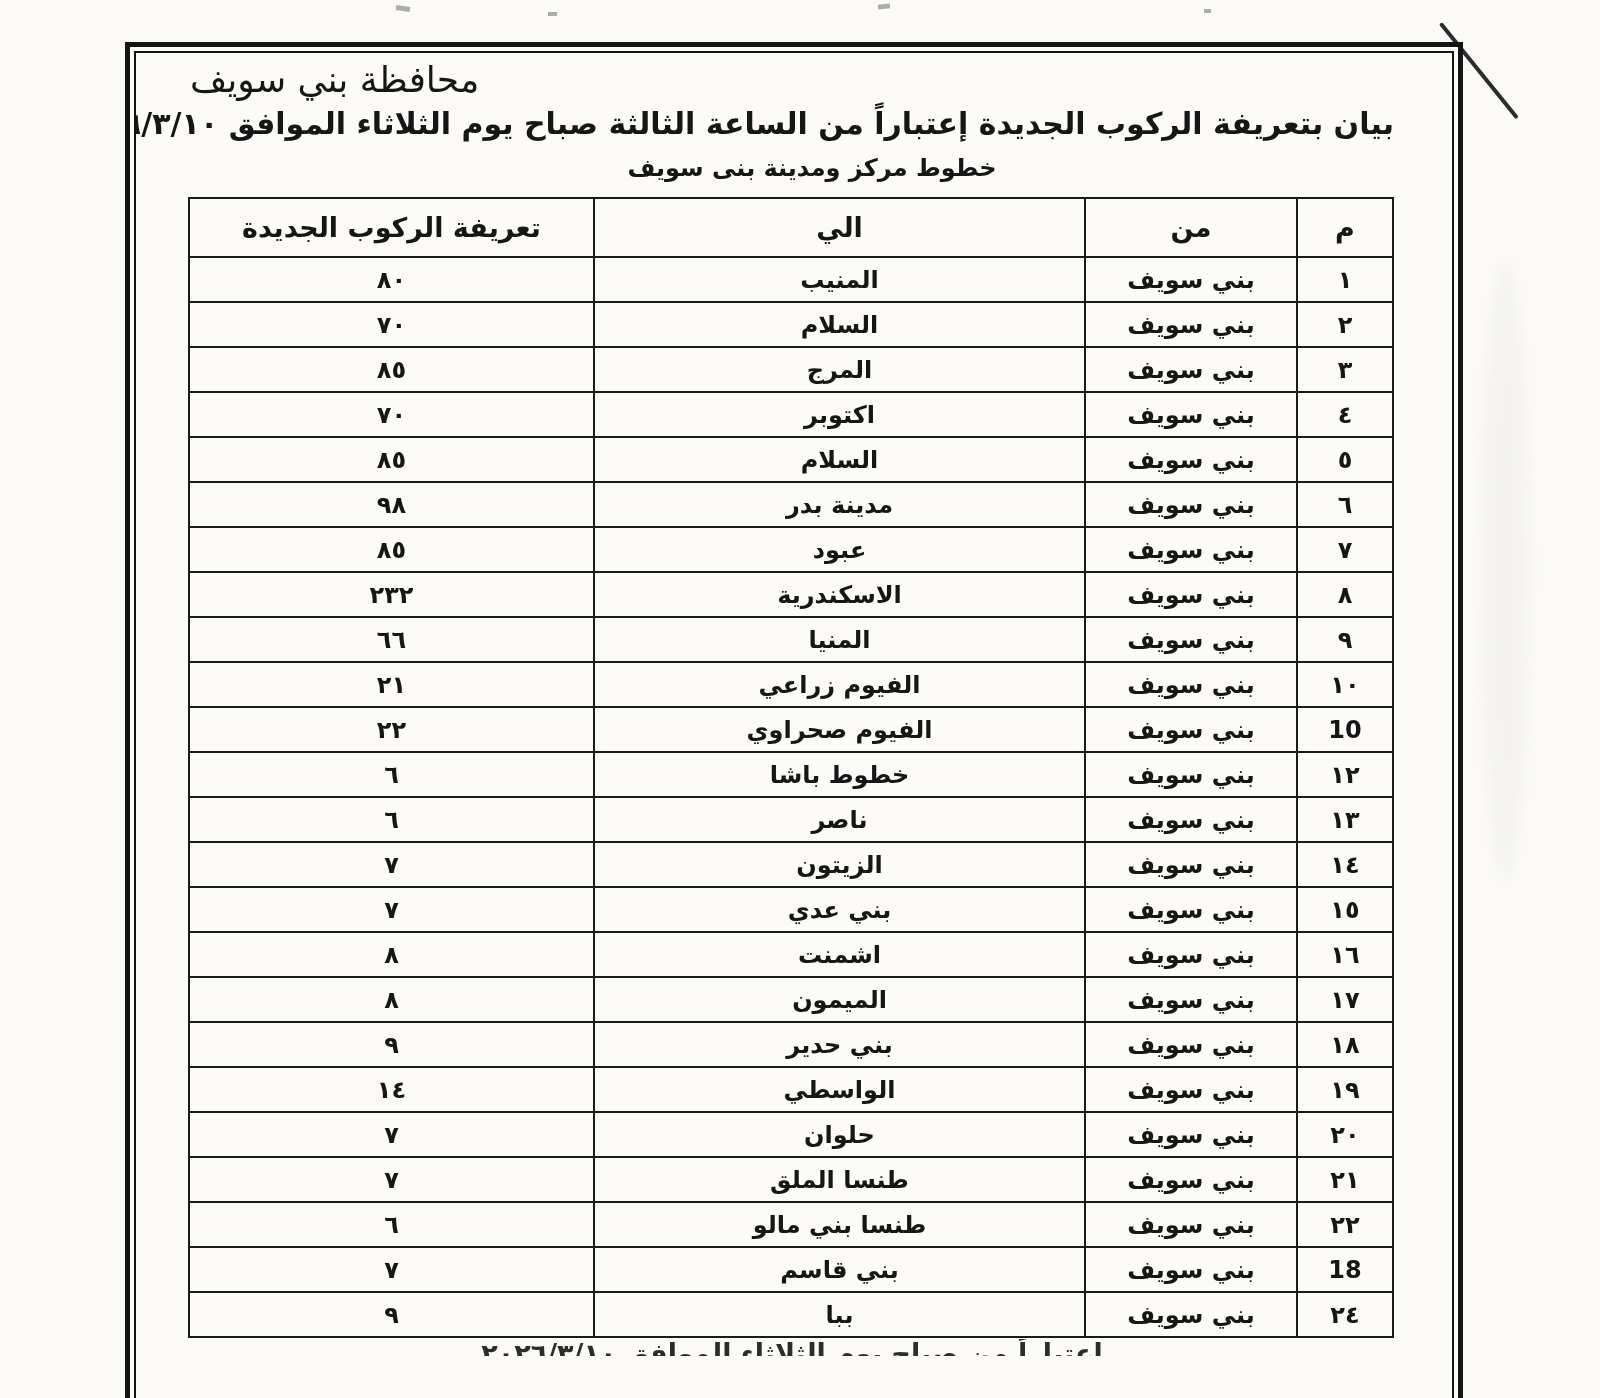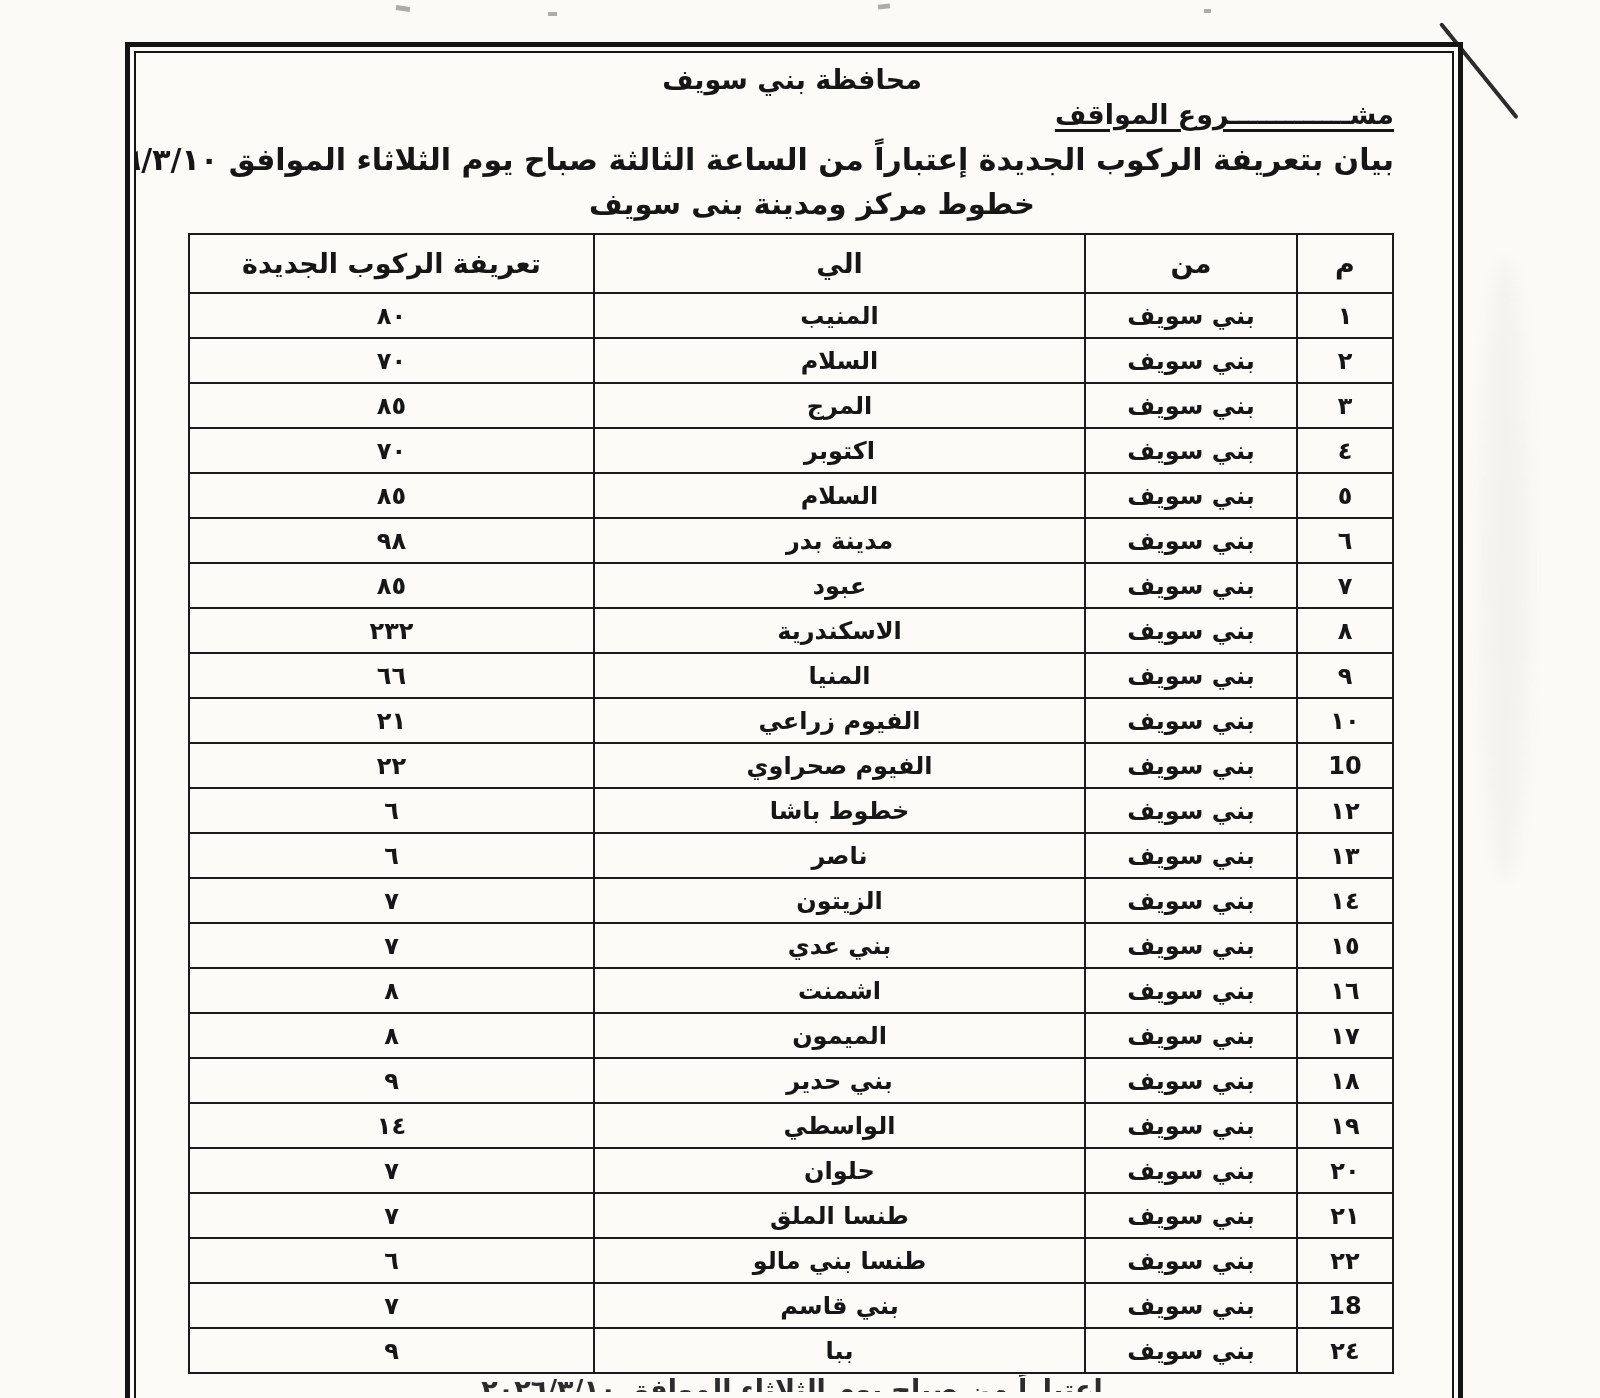--- a/index.html
+++ b/index.html
@@ -45,38 +45,38 @@
   }
   .frame-inner {
     position:absolute; inset:4px;
     border:2px solid #141414;
     padding:10px 58px 0 54px;
     direction:rtl;
     overflow:hidden;
   }
 
   .org1 {
-    font-size:27px; font-weight:700;
-    text-align:center; line-height:34px;
+    font-size:36px; font-weight:400;
+    text-align:left; line-height:34px;
     letter-spacing:0.5px;
   }
   .org2 {
     font-size:27px; font-weight:700;
     text-align:right; line-height:36px;
     text-decoration:underline;
     text-decoration-thickness:2.5px;
     text-underline-offset:5px;
   }
   .doc-title {
     font-size:30px; font-weight:700;
     text-align:right; line-height:46px;
     margin-top:4px; white-space:nowrap;
   }
   .doc-subtitle {
-    font-size:29px; font-weight:700;
+    font-size:24px; font-weight:700;
     text-align:center; line-height:42px;
     margin-left:40px;
   }
 
   table.fare-table {
     direction:rtl;
     border-collapse:collapse;
     table-layout:fixed;
     width:1204px;
     margin:8px auto 0 auto;
@@ -120,21 +120,20 @@
   <div class="smudge m4"></div>
   <div class="smudge m5"></div>
 
   <div class="corner-line"></div>
 
   <div class="frame">
     <div class="frame-inner">
 
       <div class="org1">محافظة بني سويف</div>
 
-      <div class="org2">مشـــــــــــــروع المواقف</div>
 
       <div class="doc-title">بيان بتعريفة الركوب الجديدة إعتباراً من الساعة الثالثة صباح يوم الثلاثاء الموافق ٢٠٢٦/٣/١٠</div>
 
       <div class="doc-subtitle">خطوط مركز ومدينة بنى سويف</div>
 
       <table class="fare-table">
         <colgroup>
           <col class="c-num">
             <col class="c-from">
             <col class="c-to">

